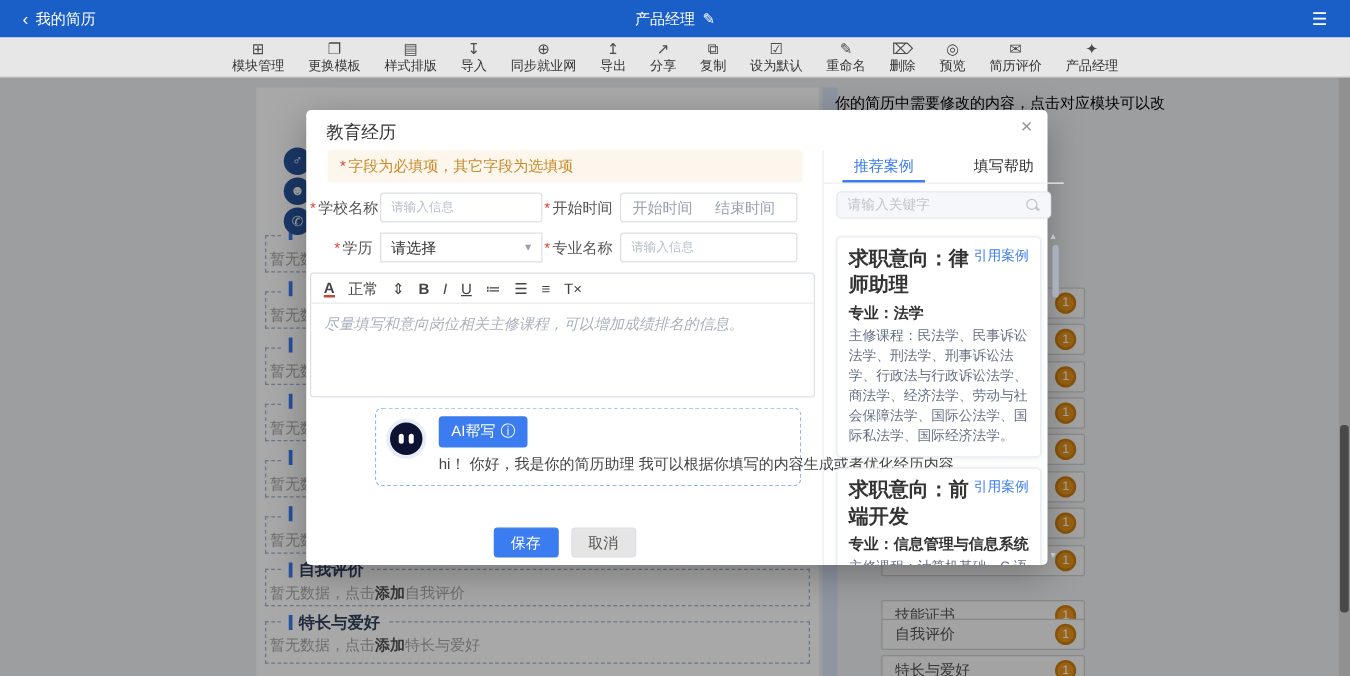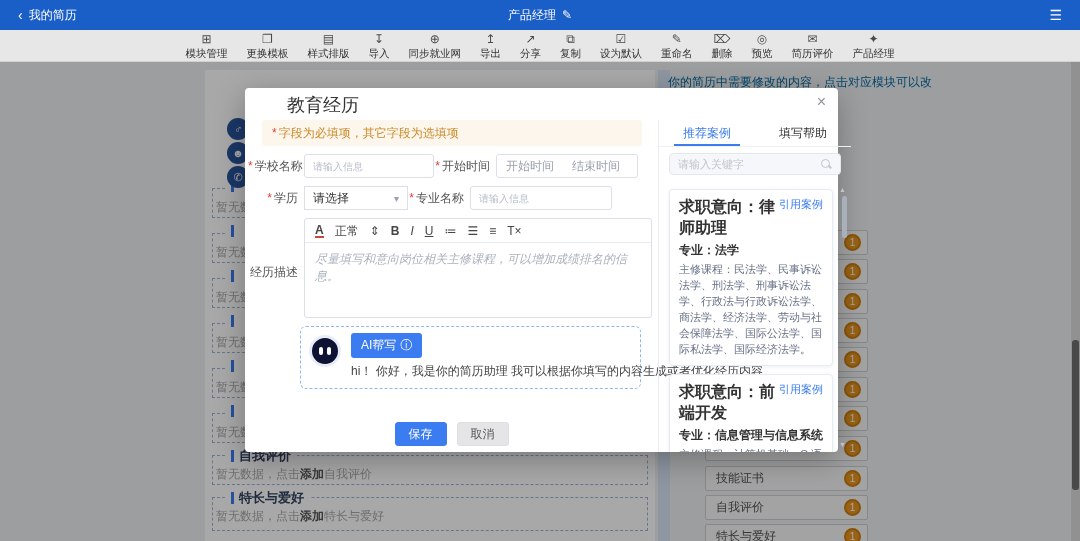--- a/index.html
+++ b/index.html
@@ -29,55 +29,55 @@
   .res-sec.tall { height:34px; }
   .sec-title { position:absolute; top:-9px; left:12px; background:#fff; padding:0 6px; display:flex; align-items:center; gap:5px;
                font-size:13px; font-weight:bold; color:#33425e; white-space:nowrap; }
   .sec-bar { width:3px; height:12px; background:#3b7cf0; display:inline-block; }
   .sec-empty { position:absolute; left:3px; top:10px; font-size:12px; color:#a9a9a9; white-space:nowrap; }
   .sec-empty b { color:#555; }
   .float-icons { position:absolute; left:227px; top:118px; z-index:2; display:flex; flex-direction:column; gap:2px; }
   .fci { width:22px; height:22px; border-radius:50%; background:#28549c; color:#fff; font-size:11px;
          display:flex; align-items:center; justify-content:center; }
   .vstrip { position:absolute; left:658px; top:70px; width:12px; height:471px; background:#d8e4f6; z-index:1; }
-  .page-hint { position:absolute; left:668px; top:74px; font-size:12px; color:#0369a1; white-space:nowrap; z-index:1; }
+  .page-hint { position:absolute; left:668px; top:74px; font-size:12px; color:#000000; white-space:nowrap; z-index:1; }
   .rrow { position:absolute; left:705px; width:163px; height:25px; background:#f7f7f7; border:1px solid #cfcfcf;
           border-radius:2px; z-index:1; cursor:pointer; }
   .rrow .rlb { font-size:12px; color:#555; line-height:23px; padding-left:10px; }
   .rbadge { position:absolute; right:6px; top:3px; width:17px; height:17px; border-radius:50%;
             background:#e8951f; border:2px solid #cc7f10; color:#fff; font-size:10px;
             display:flex; align-items:center; justify-content:center; }
   .pg-scroll { position:absolute; left:1071px; top:62px; width:9px; height:479px; background:#dcdcdc; z-index:1; }
   .pg-thumb { position:absolute; left:1072px; top:340px; width:7px; height:150px; background:#6f6f6f; border-radius:3px; z-index:1; cursor:grab; }
 
   .overlay { position:absolute; left:0; top:62px; width:1080px; height:479px; background:rgba(0,0,0,.34); z-index:4; }
 
   
   .modal { position:absolute; left:245px; top:88px; width:593px; height:364px; background:#fff; border-radius:4px;
            box-shadow:0 8px 30px rgba(0,0,0,.28); z-index:10; }
-  .m-hd { height:32px; padding:0 16px; font-size:18px; color:#333; line-height:34px;margin-left:26px; }
+  .m-hd { height:32px; padding:0 16px; font-size:14px; color:#333; line-height:34px; }
   .m-close { position:absolute; right:12px; top:6px; font-size:16px; color:#909399; cursor:pointer; line-height:1; }
   .m-body { position:absolute; left:0; top:32px; right:0; bottom:0; display:flex; }
   .m-left { width:413px; position:relative; }
   .m-banner { margin:0 16px 0 17px; height:26px; background:#fdf6ec; border-radius:3px; display:flex; align-items:center;
               padding:0 10px; font-size:12px; color:#c98a2a; }
   .req { color:#e23c39; margin-right:2px; }
   .frow { display:flex; align-items:center; margin:8px 6px 0 3px; }
   .flabel { width:56px; text-align:right; font-size:12px; color:#555; padding-right:6px; white-space:nowrap; }
   .flabel2 { width:62px; }
   .inp { height:24px; border:1px solid #dcdfe6; border-radius:3px; font-size:10px; color:#333; padding:0 8px;
          font-family:"Liberation Sans", sans-serif; outline:none; background:#fff; }
   .inp::placeholder { color:#b7bdc9; }
   .w-school { width:130px; }
   .w-major  { width:142px; }
   .datebox { width:142px; height:24px; border:1px solid #dcdfe6; border-radius:3px; display:flex; align-items:center; }
   .datebox input { border:none; width:66px; height:20px; font-size:12px; text-align:center; outline:none;
                    font-family:"Liberation Sans", sans-serif; }
   .datebox input::placeholder { color:#9aa1ad; }
-  .selbox { width:104px; height:24px; border:1px solid #dcdfe6; border-radius:0; display:flex; align-items:center;
+  .selbox { width:130px; height:24px; border:1px solid #dcdfe6; border-radius:0; display:flex; align-items:center;
             justify-content:space-between; padding:0 8px; font-size:12px; color:#333; cursor:pointer; }
   .selbox .caret { color:#9aa1ad; font-size:10px; }
   .desc-row { display:flex; margin:8px 6px 0 3px; }
   .desc-row .flabel { padding-top:46px; }
   .editor { flex:1; border:1px solid #dcdfe6; border-radius:3px; height:100px; overflow:hidden; }
   .ed-bar { height:24px; border-bottom:1px solid #e7eaf0; display:flex; align-items:center; gap:11px; padding:0 10px; }
   .ed-it { font-size:12px; color:#444; cursor:pointer; line-height:1; }
   .ed-color { border-bottom:2px solid #c44a3a; font-weight:bold; }
   .ed-b { font-weight:bold; } .ed-i { font-style:italic; } .ed-u { text-decoration:underline; }
   .ed-body { padding:8px 10px; font-size:12px; color:#aab1bd; font-style:italic; }
@@ -269,21 +269,21 @@
   <div class="page-hint">你的简历中需要修改的内容，点击对应模块可以改</div>
 
   <div class="rrow" style="top:230px"><span class="rlb"></span><span class="rbadge">1</span></div>
   <div class="rrow" style="top:259px"><span class="rlb"></span><span class="rbadge">1</span></div>
   <div class="rrow" style="top:289px"><span class="rlb"></span><span class="rbadge">1</span></div>
   <div class="rrow" style="top:318px"><span class="rlb"></span><span class="rbadge">1</span></div>
   <div class="rrow" style="top:347px"><span class="rlb"></span><span class="rbadge">1</span></div>
   <div class="rrow" style="top:377px"><span class="rlb"></span><span class="rbadge">1</span></div>
   <div class="rrow" style="top:406px"><span class="rlb"></span><span class="rbadge">1</span></div>
   <div class="rrow" style="top:436px"><span class="rlb"></span><span class="rbadge">1</span></div>
-  <div class="rrow" style="top:466px"><span class="rlb">技能证书</span><span class="rbadge">1</span></div>
+  <div class="rrow" style="top:480px"><span class="rlb">技能证书</span><span class="rbadge">1</span></div>
   <div class="rrow" style="top:495px"><span class="rlb">自我评价</span><span class="rbadge">1</span></div>
   <div class="rrow" style="top:524px"><span class="rlb">特长与爱好</span><span class="rbadge">1</span></div>
 
   <div class="pg-scroll"></div>
   <div class="pg-thumb"></div>
 
   <div class="overlay"></div>
 
   <div class="modal">
     <div class="m-hd">教育经历</div>
@@ -311,21 +311,20 @@
           <span class="flabel"><span class="req">*</span><span>学历</span></span>
           <div class="selbox">
             <span>请选择</span>
             <span class="caret">▾</span>
           </div>
           <span class="flabel flabel2"><span class="req">*</span><span>专业名称</span></span>
           <input class="inp w-major" placeholder="请输入信息" style="">
         </div>
 
         <div class="desc-row">
-          <span class="flabel">经历描述</span>
           <div class="editor">
             <div class="ed-bar">
               <span class="ed-it ed-color">A</span>
               <span class="ed-it">正常</span>
               <span class="ed-it">⇕</span>
               <span class="ed-it ed-b">B</span>
               <span class="ed-it ed-i">I</span>
               <span class="ed-it ed-u">U</span>
               <span class="ed-it">≔</span>
               <span class="ed-it">☰</span>

